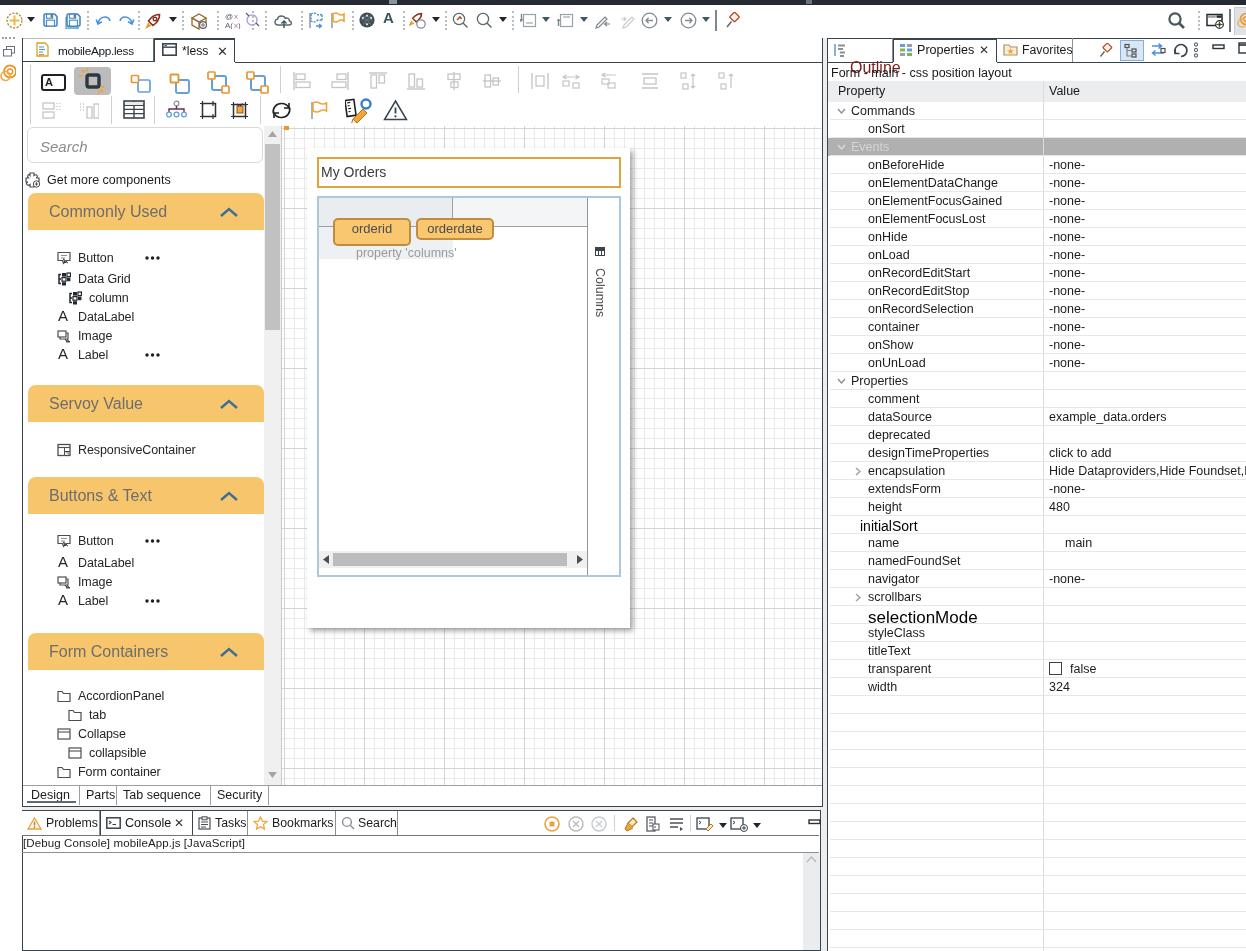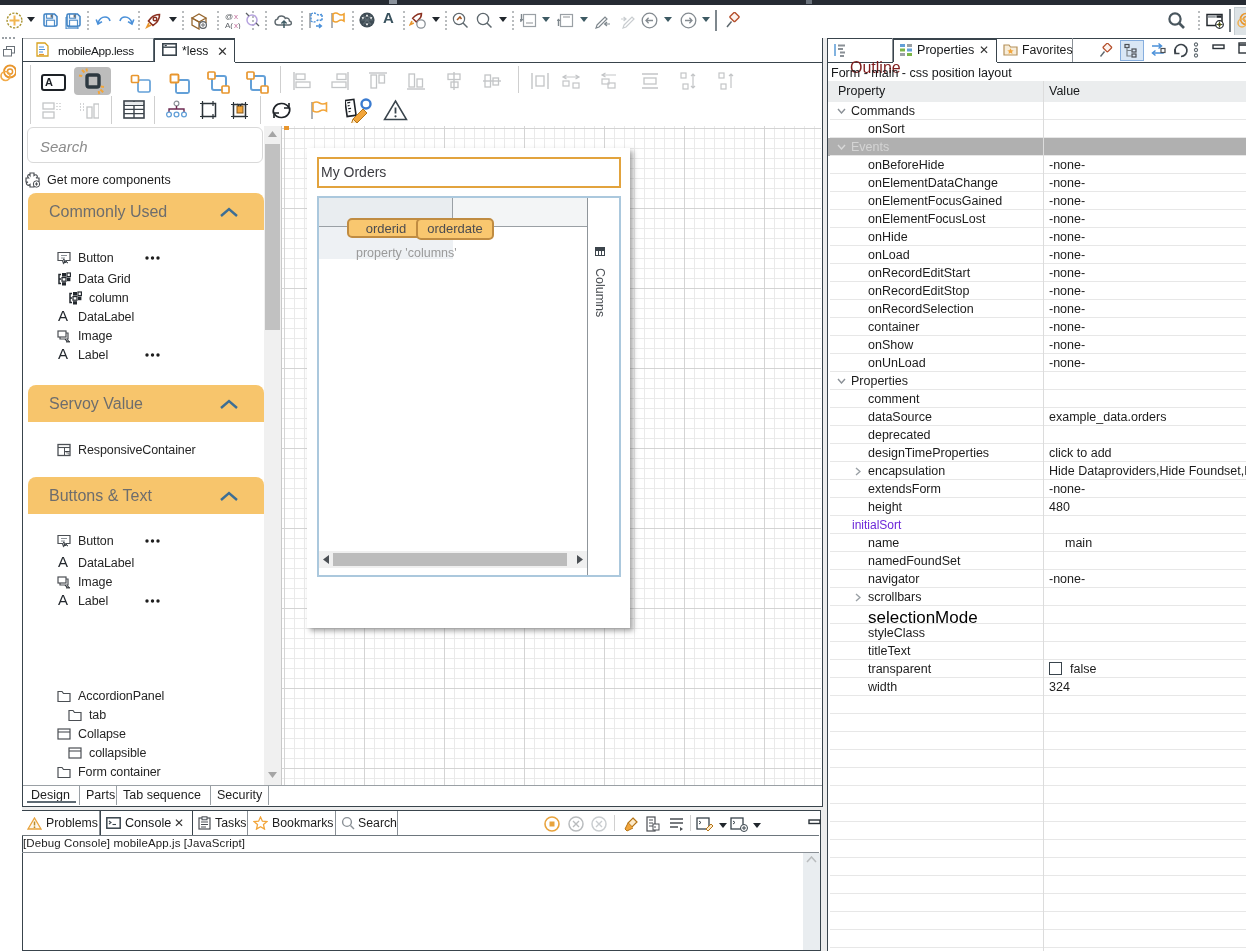--- a/index.html
+++ b/index.html
@@ -591,20 +591,26 @@
       <div class="pitem" style="left:55px;top:449px">Image</div>
       <div class="abs" style="left:34px;top:468px;width:14px;height:14px"><span style="font-size:15px;color:#23282e;position:relative;top:-3px;left:1px">A</span></div>
       <div class="pitem" style="left:55px;top:468px">Label</div>
       <div class="abs" style="left:122px;top:473px;width:16px;height:4px">
         <svg width="16" height="4" viewBox="0 0 16 4">
           <circle cx="2" cy="2" r="1.7" fill="#1d1d1d"></circle>
           <circle cx="7.5" cy="2" r="1.7" fill="#1d1d1d"></circle>
           <circle cx="13" cy="2" r="1.7" fill="#1d1d1d"></circle>
         </svg>
       </div>
+      <div class="hdr" style="top:507px">
+        <span>Form Containers</span>
+        <svg style="position:absolute;right:25px;top:13px" width="20" height="12" viewBox="0 0 20 12">
+          <path d="M2 10 10 3l8 7" fill="none" stroke="#3d6e94" stroke-width="2.4"></path>
+        </svg>
+      </div>
       <div class="abs" style="left:34px;top:563px;width:14px;height:14px">
         <svg width="14" height="14" viewBox="0 0 14 14">
           <path d="M1 2.5h4l1.5 2H13v8H1z" fill="none" stroke="#4b4f54" stroke-width="1.2"></path>
         </svg>
       </div>
       <div class="pitem" style="left:55px;top:563px">AccordionPanel</div>
       <div class="abs" style="left:45px;top:582px;width:14px;height:14px">
         <svg width="14" height="14" viewBox="0 0 14 14">
           <path d="M1 2.5h4l1.5 2H13v8H1z" fill="none" stroke="#4b4f54" stroke-width="1.2"></path>
         </svg>
@@ -659,21 +665,21 @@
         <div class="abs" style="left:14px;top:16px;font-size:14px;color:#3c3c41">My Orders</div>
         <div class="abs" style="left:10px;top:48px;width:304px;height:381px">
           <div class="abs" style="left:0;top:0;width:304px;height:381px;border:2px solid #abc8dd;box-sizing:border-box;background:#fff"></div>
           <div class="abs" style="left:2px;top:2px;width:134px;height:28px;background:#e9edf0"></div>
           <div class="abs" style="left:136px;top:2px;width:134px;height:28px;background:#f3f5f6"></div>
           <div class="abs" style="left:2px;top:30px;width:134px;height:33px;background:#eef1f4"></div>
           <div class="abs" style="left:135px;top:2px;width:1px;height:28px;background:#9aa0a5"></div>
           <div class="abs" style="left:2px;top:30px;width:268px;height:1px;background:#9aa0a5"></div>
           <div class="abs" style="left:270px;top:2px;width:1px;height:377px;background:#8f959a"></div>
           <div class="abs" style="left:133px;top:25px;width:4px;height:6px;background:#b9bcbe"></div>
-          <div style="position:absolute;top:22px;width:78px;height:20px;background:#f9c76f;border:2px solid #c08c42;border-radius:5px;box-sizing:border-box;font-size:13px;color:#4c4c50;text-align:center;line-height:18px;left:30px">orderid</div>
+          <div style="position:absolute;top:22px;width:78px;height:28px;background:#f9c76f;border:2px solid #c08c42;border-radius:5px;box-sizing:border-box;font-size:13px;color:#4c4c50;text-align:center;line-height:18px;left:16px">orderid</div>
           <div style="position:absolute;top:22px;width:78px;height:22px;background:#f9c76f;border:2px solid #c08c42;border-radius:5px;box-sizing:border-box;font-size:13px;color:#4c4c50;text-align:center;line-height:18px;left:99px">orderdate</div>
           <div class="abs" style="left:39px;top:50px;font-size:12.5px;color:#9a9a9a">property 'columns'</div>
           <div class="abs" style="left:278px;top:51px;width:10px;height:9px">
             <svg width="10" height="9" viewBox="0 0 10 9">
               <rect x="0.5" y="0.5" width="9" height="8" fill="#fff" stroke="#3c444b"></rect>
               <rect x="1" y="1" width="8" height="3" fill="#3c444b"></rect>
               <path d="M3.5 4v4M6.5 4v4" stroke="#3c444b"></path>
             </svg>
           </div>
           <div class="abs" style="left:276px;top:72px;font-size:12.5px;color:#4b4f54;writing-mode:vertical-rl">Columns</div>
@@ -989,21 +995,21 @@
     </div>
     <div class="abs" style="left:41px;top:426px;font-size:12.5px;color:#1c1c1c">encapsulation</div>
     <div class="abs" style="left:222px;top:426px;font-size:12.5px;color:#1c1c1c;white-space:nowrap">Hide Dataproviders,Hide Foundset,Hi...</div>
     <div class="abs" style="left:3px;top:441px;width:416px;height:1px;background:#e7e7e7"></div>
     <div class="abs" style="left:41px;top:444px;font-size:12.5px;color:#1c1c1c">extendsForm</div>
     <div class="abs" style="left:222px;top:444px;font-size:12.5px;color:#1c1c1c;white-space:nowrap">-none-</div>
     <div class="abs" style="left:3px;top:459px;width:416px;height:1px;background:#e7e7e7"></div>
     <div class="abs" style="left:41px;top:462px;font-size:12.5px;color:#1c1c1c">height</div>
     <div class="abs" style="left:222px;top:462px;font-size:12.5px;color:#1c1c1c;white-space:nowrap">480</div>
     <div class="abs" style="left:3px;top:477px;width:416px;height:1px;background:#e7e7e7"></div>
-    <div class="abs" style="left:25px;top:480px;font-size:12px;color:#6d28d9">initialSort</div>
+    <div class="abs" style="left:33px;top:480px;font-size:14px;color:#000000">initialSort</div>
     <div class="abs" style="left:3px;top:495px;width:416px;height:1px;background:#e7e7e7"></div>
     <div class="abs" style="left:41px;top:498px;font-size:12.5px;color:#1c1c1c">name</div>
     <div class="abs" style="left:238px;top:498px;font-size:12.5px;color:#1c1c1c;white-space:nowrap">main</div>
     <div class="abs" style="left:3px;top:513px;width:416px;height:1px;background:#e7e7e7"></div>
     <div class="abs" style="left:41px;top:516px;font-size:12.5px;color:#1c1c1c">namedFoundSet</div>
     <div class="abs" style="left:3px;top:531px;width:416px;height:1px;background:#e7e7e7"></div>
     <div class="abs" style="left:41px;top:534px;font-size:12.5px;color:#1c1c1c">navigator</div>
     <div class="abs" style="left:222px;top:534px;font-size:12.5px;color:#1c1c1c;white-space:nowrap">-none-</div>
     <div class="abs" style="left:3px;top:549px;width:416px;height:1px;background:#e7e7e7"></div>
     <div class="chev" style="left:28px;top:555px">

